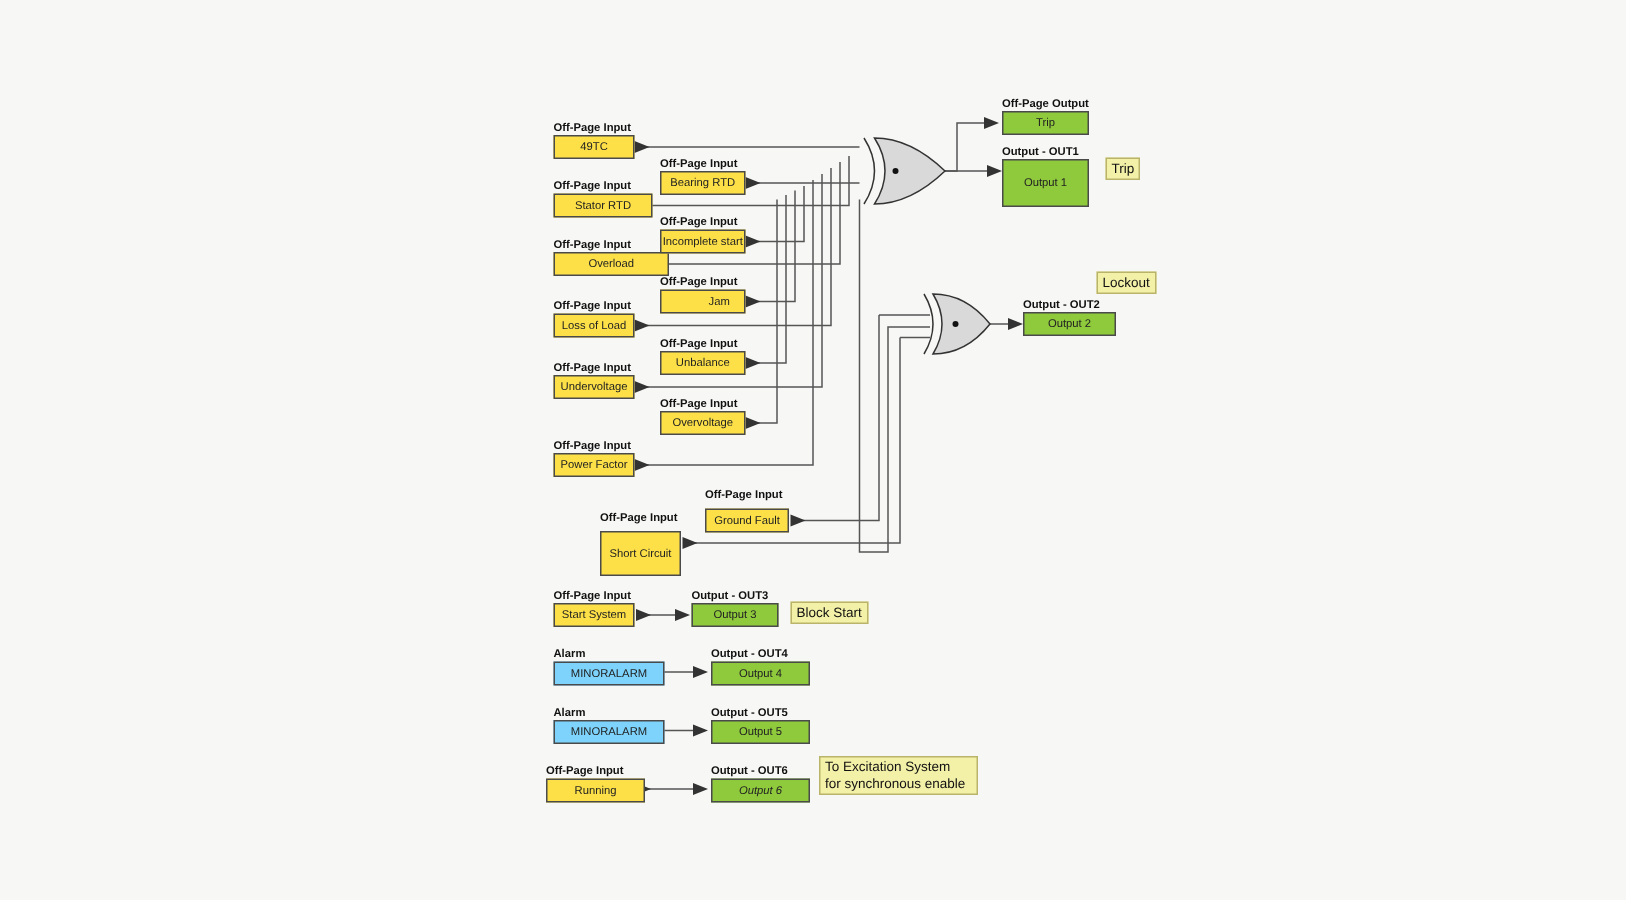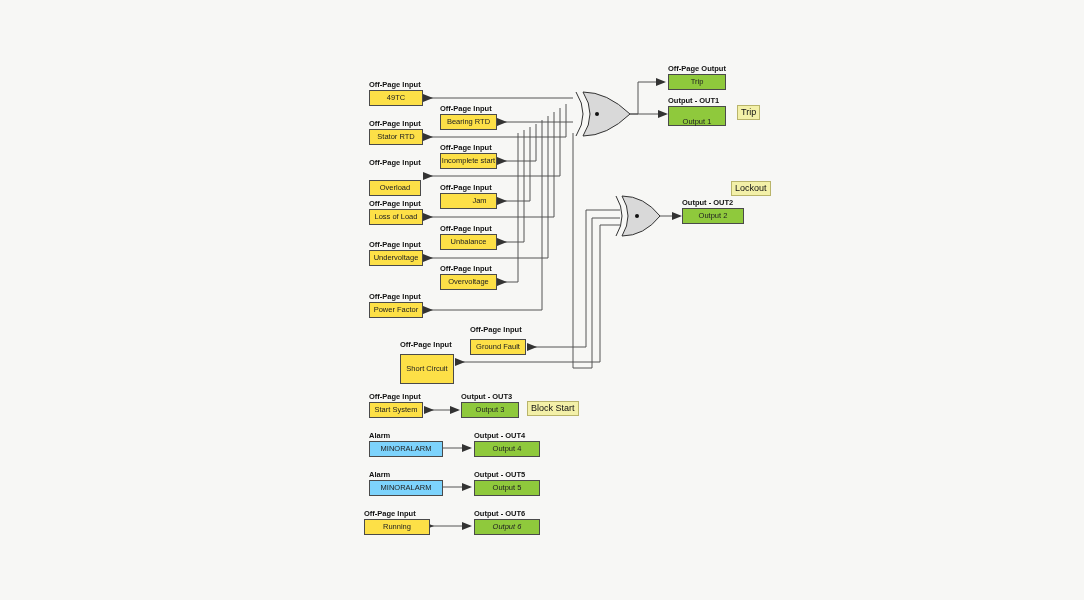--- a/index.html
+++ b/index.html
@@ -125,26 +125,26 @@
       <polygon points="462,522 472,526 462,530"></polygon>
     </g>
   </svg>
 
   <div class="lbl" style="left:369px;top:80px;">Off-Page Input</div>
   <div class="box green" style="left:369px;top:90px;width:54px;height:16px;">
       <span>49TC</span>
     </div>
 
   <div class="lbl" style="left:369px;top:119px;">Off-Page Input</div>
-  <div class="box green" style="left:369px;top:129px;width:54px;height:16px;">
+  <div class="box green" style="left:369px;top:129px;width:66px;height:16px;">
       <span>Stator RTD</span>
     </div>
 
   <div class="lbl" style="left:369px;top:158px;">Off-Page Input</div>
-  <div class="box green" style="left:369px;top:180px;width:52px;height:16px;">
+  <div class="box green" style="left:369px;top:168px;width:77px;height:16px;">
       <span>Overload</span>
     </div>
 
   <div class="lbl" style="left:369px;top:199px;">Off-Page Input</div>
   <div class="box green" style="left:369px;top:209px;width:54px;height:16px;">
       <span>Loss of Load</span>
     </div>
 
   <div class="lbl" style="left:369px;top:240px;">Off-Page Input</div>
   <div class="box green" style="left:369px;top:250px;width:54px;height:16px;">
@@ -190,21 +190,21 @@
   <div class="box green" style="left:470px;top:339px;width:56px;height:16px;">
       <span>Ground Fault</span>
     </div>
 
   <div class="lbl" style="left:668px;top:64px;">Off-Page Output</div>
   <div class="box green2" style="left:668px;top:74px;width:58px;height:16px;">
       <span>Trip</span>
     </div>
 
   <div class="lbl" style="left:668px;top:96px;">Output - OUT1</div>
-  <div class="box green2" style="left:668px;top:106px;width:58px;height:20px;align-items:flex-end;">
+  <div class="box green2" style="left:668px;top:106px;width:58px;height:32px;">
       <span>Output 1</span>
     </div>
   <div class="note plain" style="left:737px;top:105px;">Trip</div>
 
   <div class="lbl" style="left:682px;top:198px;">Output - OUT2</div>
   <div class="box green2" style="left:682px;top:208px;width:62px;height:16px;">
       <span>Output 2</span>
     </div>
   <div class="note plain" style="left:731px;top:181px;">Lockout</div>
 
@@ -237,14 +237,16 @@
     </div>
 
   <div class="lbl" style="left:364px;top:509px;">Off-Page Input</div>
   <div class="box green" style="left:364px;top:519px;width:66px;height:16px;">
       <span>Running</span>
     </div>
   <div class="lbl" style="left:474px;top:509px;">Output - OUT6</div>
   <div class="box green2" style="left:474px;top:519px;width:66px;height:16px;font-style:italic;">
       <span>Output 6</span>
     </div>
+  <div class="note plain" style="left:546px;top:504px;width:106px;">To Excitation System
+for synchronous enable</div>
 
 </div>
 
 </body></html>

